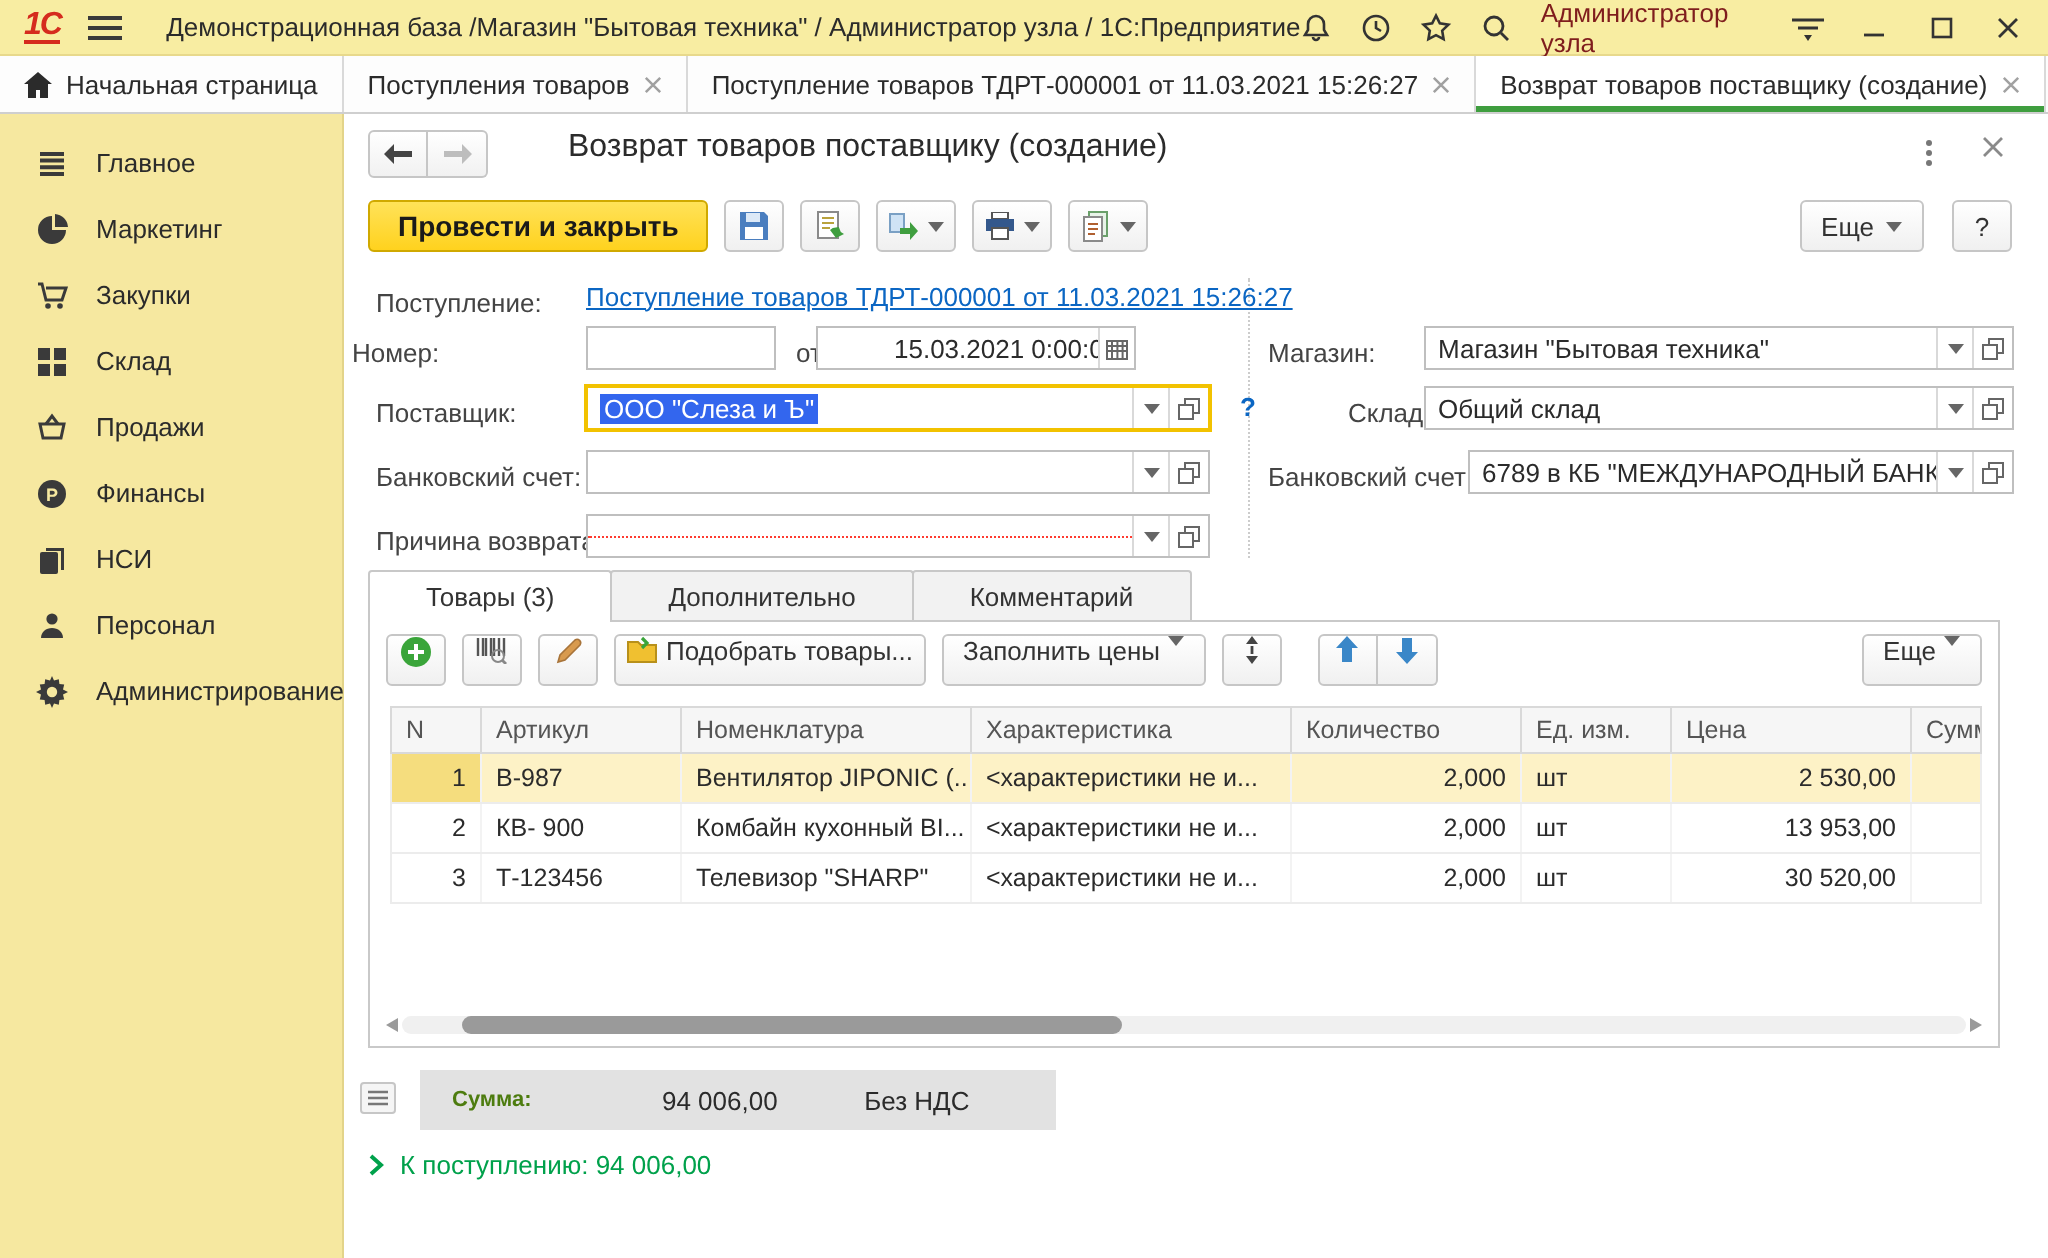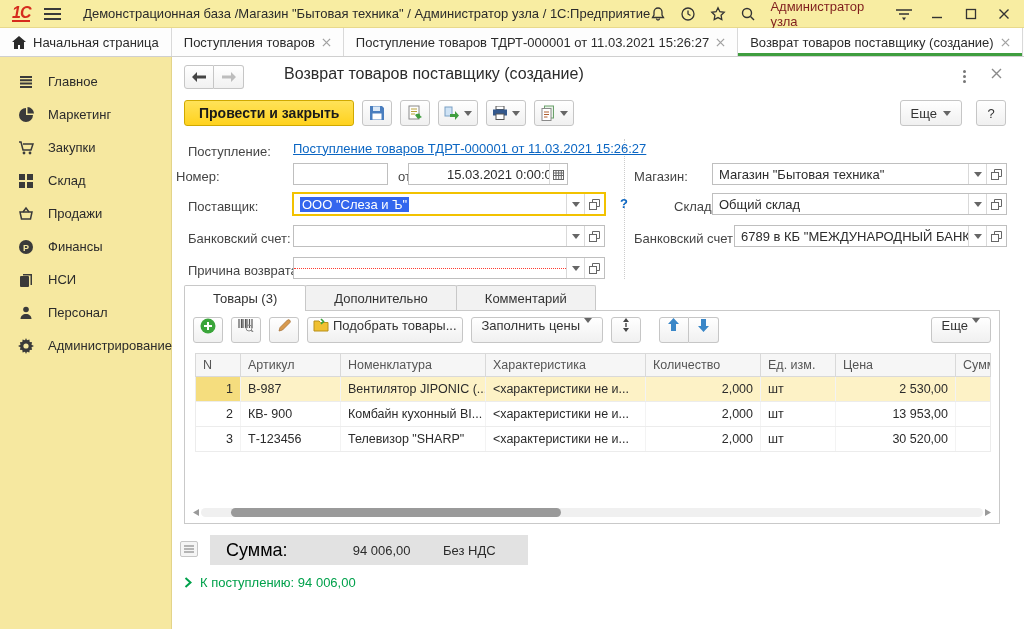--- a/index.html
+++ b/index.html
@@ -90,21 +90,21 @@
   .c-n{width:45px;} .c-art{width:100px;} .c-nom{width:145px;} .c-char{width:160px;} .c-qty{width:115px;} .c-unit{width:75px;} .c-price{width:120px;} .c-sum{flex:1; border-right:none !important;}
 
   .hscroll { position:absolute; left:6px; bottom:5px; width:802px; height:11px; display:flex; align-items:center; }
   .hs-arrow { width:10px; height:11px; display:flex; align-items:center; justify-content:center; color:#9a9a9a; font-size:8px; }
   .hs-track { flex:1; height:9px; background:#f0f0f0; border-radius:5px; position:relative; }
   .hs-thumb { position:absolute; left:30px; top:0; width:330px; height:9px; background:#9a9a9a; border-radius:5px; cursor:pointer; }
 
   
   .sum-icon { position:absolute; left:8px; top:484px; width:18px; height:16px; border:1px solid #c6c6c6; border-radius:2px; display:flex; align-items:center; justify-content:center; cursor:pointer; background:#f5f5f5; }
   .sum-bar { position:absolute; left:38px; top:478px; width:318px; height:30px; background:#e2e2e2; display:flex; align-items:center; }
-  .sum-label { margin-left:16px; font-size:18px; color:#000000; }
+  .sum-label { margin-left:16px; font-size:11px; color:#4d7c0f;font-weight:bold; }
   .sum-val { width:115px; text-align:right; font-size:13px; color:#2b2b2b; margin-left:8px; }
   .sum-vat { flex:1; text-align:center; font-size:13px; color:#2b2b2b; }
 
   .foot-link { position:absolute; left:12px; top:518px; display:flex; align-items:center; gap:8px; color:#00a14b; font-size:13px; cursor:pointer; }
 </style>
 </head>
 <body>
 
 <div class="screen">
 

